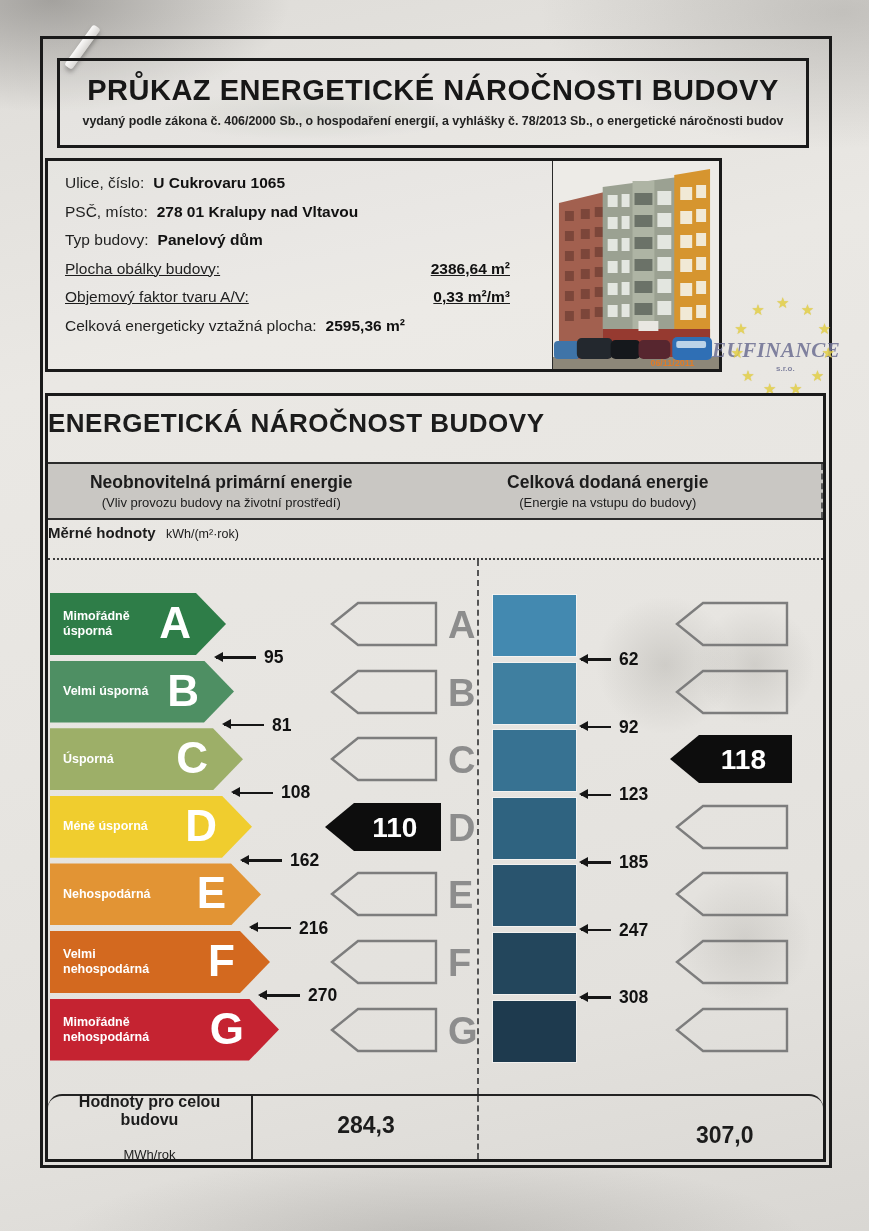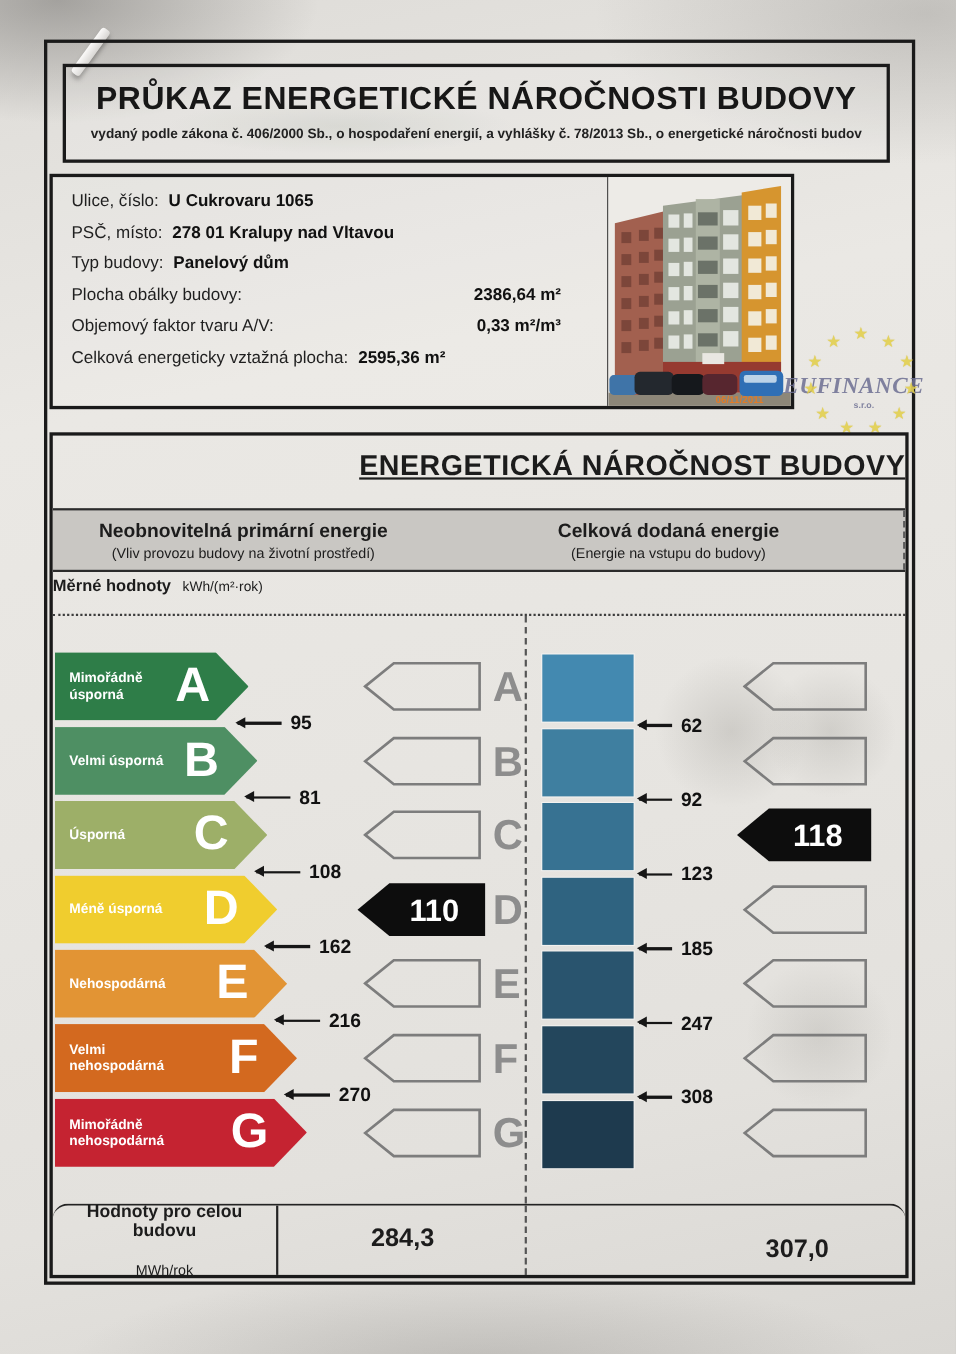--- a/index.html
+++ b/index.html
@@ -36,35 +36,35 @@
   .title-box p  { font-size:12.4px; font-weight:bold; margin-top:7px; color:#222; }
 
   .info-box {
     position:absolute; left:45px; top:158px; width:677px; height:214px;
     border:3px solid #1a1a1a; display:flex; background:rgba(255,255,255,.10);
   }
   .info-fields { flex:1 1 auto; padding:13px 6px 10px 17px; }
   .info-row { display:flex; align-items:baseline; font-size:15.5px; margin-bottom:10.5px; white-space:nowrap; }
   .info-row .lbl { font-weight:normal; color:#1f1f1f; }
   .info-row .val { font-weight:bold; margin-left:9px; color:#111; }
-  .info-row.split { justify-content:space-between; }
+  .info-row.split { justify-content:space-between;text-decoration:underline; }
   .info-row.split .val { margin-right:36px; }
   .photo { position:relative; flex:0 0 167px; border-left:1px solid #2a2a2a; }
   .photo svg { display:block; width:100%; height:100%; }
 
   .watermark { position:absolute; left:710px; top:286px; width:152px; height:122px; pointer-events:none; }
   .wm-star { position:absolute; color:#e3cf46; font-size:15px; text-shadow:0 0 1px rgba(190,170,40,.6); opacity:.85; }
   .wm-text {
     position:absolute; left:2px; top:52px; font-family:"Liberation Serif","DejaVu Serif",serif;
     font-style:italic; font-weight:bold; font-size:21px; letter-spacing:.5px; color:rgba(112,114,148,.88);
   }
   .wm-sub { position:absolute; left:66px; top:78px; font-size:8px; font-weight:bold; color:rgba(112,114,148,.85); }
 
   .chart-box { position:absolute; left:45px; top:393px; width:781px; height:769px; border:3px solid #1a1a1a; }
-  .chart-title { position:absolute; top:12px; left:0; right:0; text-align:right; font-size:26px; font-weight:bold; letter-spacing:.5px;text-decoration:underline; }
+  .chart-title { position:absolute; top:12px; left:0; right:0; text-align:left; font-size:26px; font-weight:bold; letter-spacing:.5px; }
 
   .col-headers {
     position:absolute; top:66px; left:0; right:0; height:58px; display:flex;
     background:#c9c7c3; border-top:2px solid #2b2b2b; border-bottom:2px solid #2b2b2b;
   }
   .col-header { display:flex; flex-direction:column; justify-content:center; text-align:center; }
   .col-header.left  { width:55.3%; border-right:2px dashed #5a5a5a; }
   .col-header.right { flex:1; }
   .ch-title { font-size:17.5px; font-weight:bold; }
   .ch-sub   { font-size:13px; margin-top:2px; }

